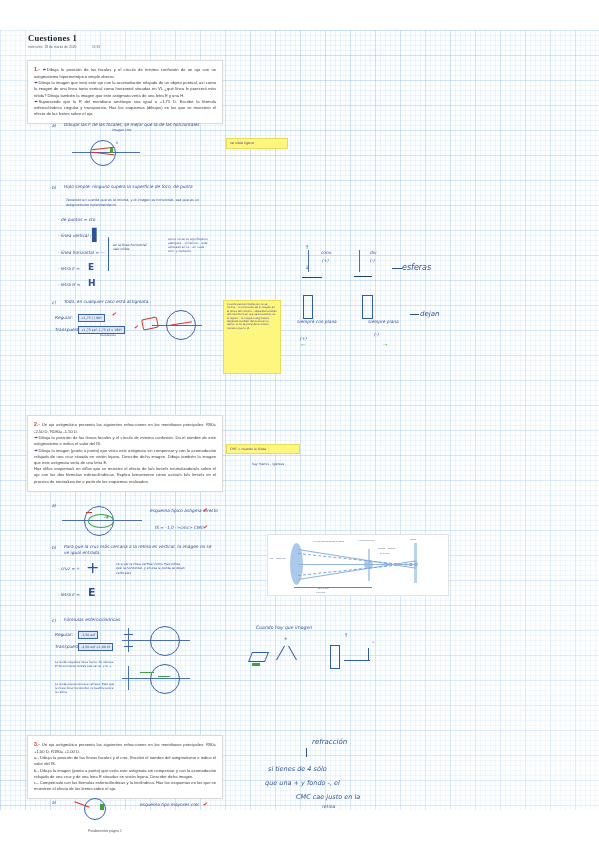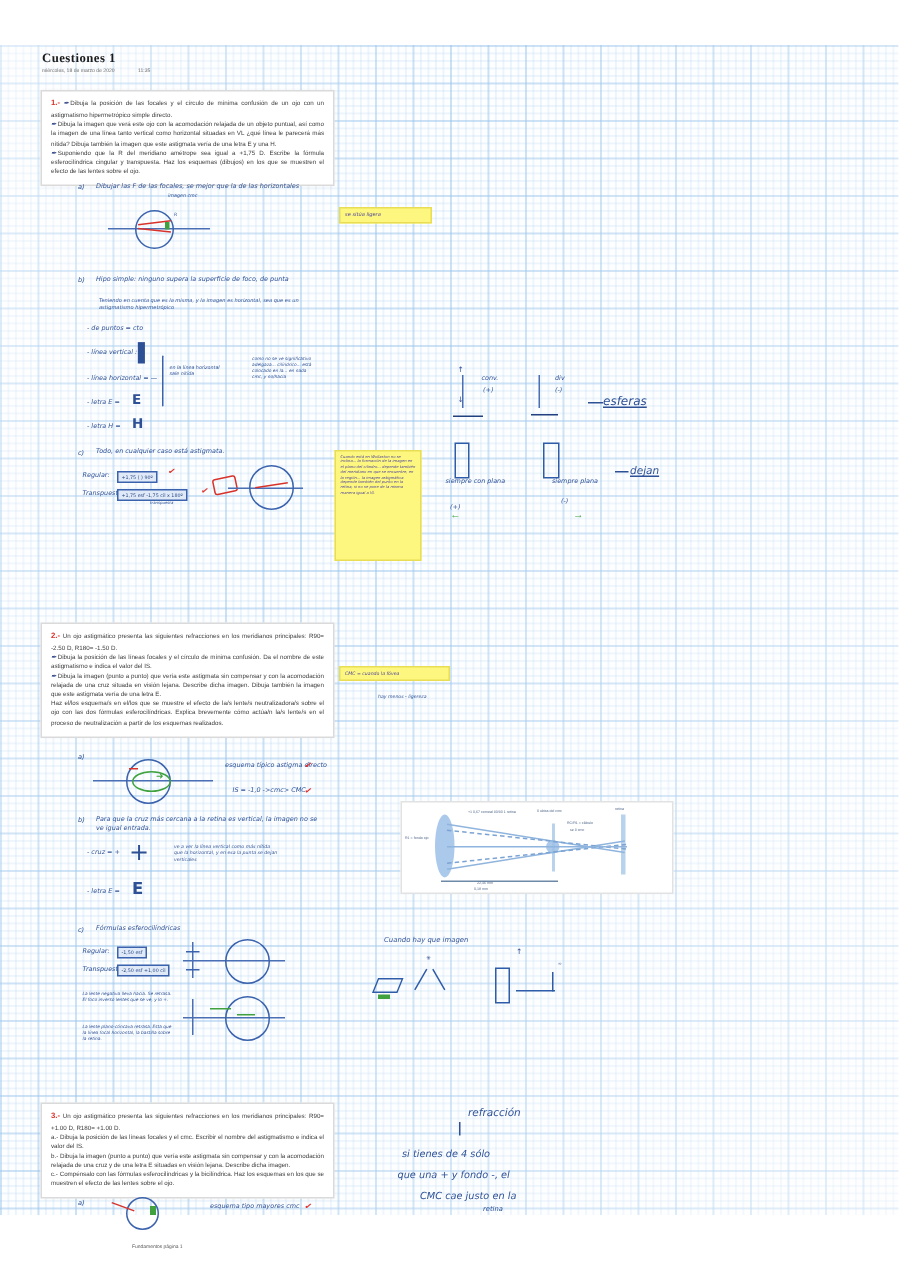--- a/index.html
+++ b/index.html
@@ -41,21 +41,21 @@
 
   
   .ynote{position:absolute;background:#fdf67f;border:1px solid #e8dd55;
          color:#4a3f9c;font-size:3.4px;line-height:1.45;padding:2px 3px;
          font-family:"DejaVu Sans", sans-serif;font-style:italic;}
 
   
   .hw{position:absolute;color:#2e5196;font-family:"DejaVu Sans", sans-serif;
       font-style:italic;white-space:nowrap;}
   .hwS{font-size:4.3px;}
-  .hwM{font-size:6px;text-decoration:underline;}
+  .hwM{font-size:6px;}
   .hwL{font-size:9px;font-weight:bold;font-style:normal;}
   .hwXL{font-size:12px;font-weight:bold;font-style:normal;}
 
   .axis{position:absolute;height:1px;background:#4a6fb5;}
   .vline{position:absolute;width:1px;background:#4a6fb5;}
   .eyecircle{position:absolute;border:1.2px solid #3b63ad;border-radius:50%;}
 
   
   .fbox{position:absolute;border:1px solid #3b63ad;background:#dfe9f8;
         color:#2b4a86;font-size:3.2px;padding:1px 2px;font-family:"DejaVu Sans",sans-serif;}
@@ -264,16 +264,16 @@
 <div class="eyecircle" style="left:84px;top:798px;width:20px;height:20px;border-color:#3b63ad;"></div>
 <div class="abs" style="left:74px;top:804px;width:16px;height:1px;background:#d8322b;transform:rotate(20deg);"></div>
 <div class="abs" style="left:100px;top:804px;width:4px;height:6px;background:#3fa23f;"></div>
 <div class="hw hwS" style="left:140px;top:802px;">esquema tipo mayores cmc</div>
 <div class="redtick" style="left:203px;top:800px;">✓</div>
 
 <div class="hw" style="left:312px;top:738px;font-size:7px;">refracción</div>
 <div class="abs" style="left:306px;top:748px;width:1.2px;height:9px;background:#2e5196;"></div>
 <div class="hw" style="left:268px;top:765px;font-size:6.5px;">si tienes de   4   sólo</div>
 <div class="hw" style="left:265px;top:779px;font-size:6.5px;">que una +  y fondo -,  el</div>
-<div class="hw" style="left:280px;top:793px;font-size:6.5px;">CMC cae justo en la</div>
+<div class="hw" style="left:280px;top:793px;font-size:6.5px;padding-left:16px;">CMC cae justo en la</div>
 <div class="hw" style="left:322px;top:804px;font-size:4.5px;">retina</div>
 
 <div id="footer">Fundamentos página 1</div>
 
 </body></html>

